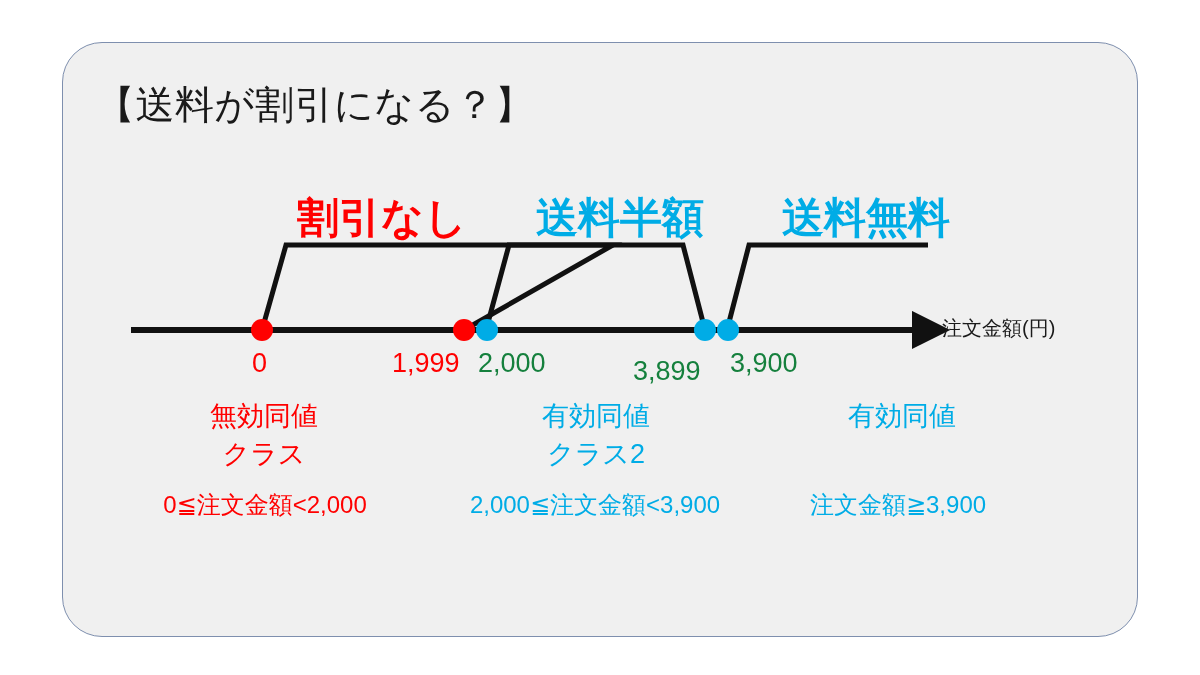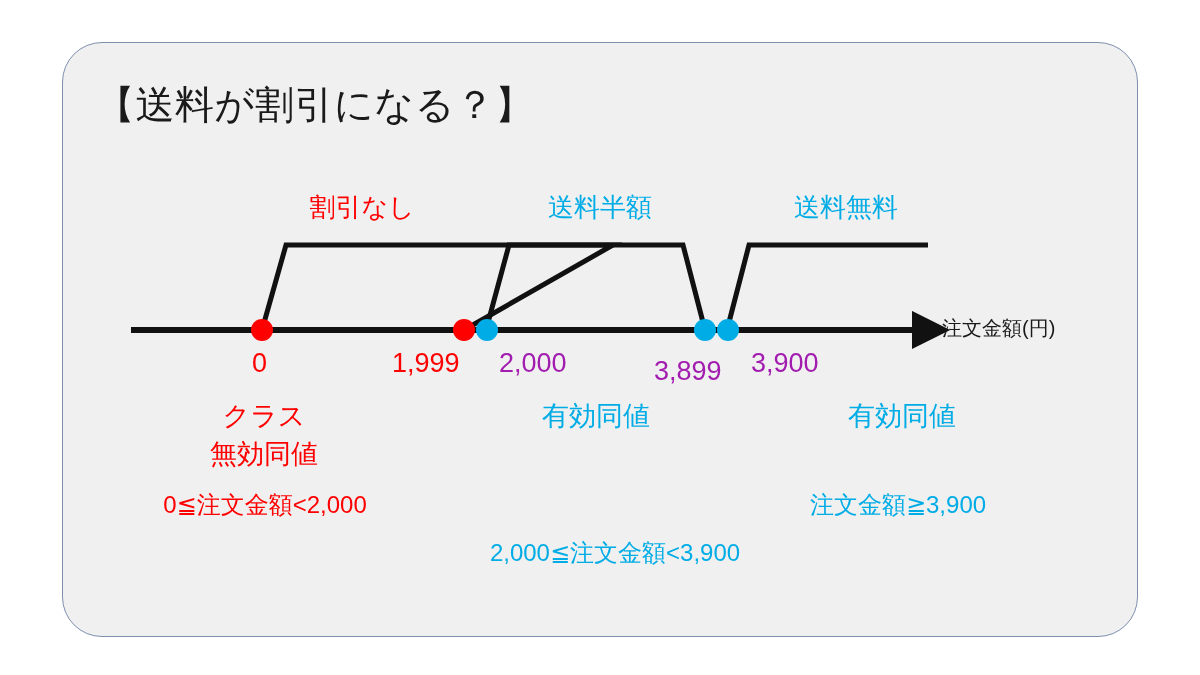--- a/index.html
+++ b/index.html
@@ -45,36 +45,37 @@
     left: 0;
     top: 0;
     width: 1200px;
     height: 675px;
     pointer-events: none;
   }
 
   
   .cat-label {
     position: absolute;
-    font-size: 26px;
-    font-weight: normal;
+    font-size: 42px;
+    font-weight: bold;
     white-space: nowrap;
     transform: translateX(-50%);
+    margin-left: 20px;
   }
   .cat-red  { color: #ff0000; }
   .cat-cyan { color: #00ace6; text-align: right; }
 
   
   .tick-label {
     position: absolute;
     font-size: 27px;
     white-space: nowrap;
   }
   .tick-red  { color: #ff0000; }
-  .tick-cyan { color: #a21caf; margin-left: 21px; }
+  .tick-cyan { color: #15803d; }
 
   
   #axis-caption {
     position: absolute;
     left: 942px;
     top: 315px;
     font-size: 20px;
     color: #1a1a1a;
     white-space: nowrap;
   }
@@ -135,27 +136,28 @@
 
 <div class="tick-label tick-red" style="left:252px; top:348px;">0</div>
 <div class="tick-label tick-red" style="left:392px; top:348px;text-align:center;">1,999</div>
 <div class="tick-label tick-cyan" style="left:478px; top:348px;">2,000</div>
 <div class="tick-label tick-cyan" style="left:633px; top:356px;">3,899</div>
 <div class="tick-label tick-cyan" style="left:730px; top:348px;">3,900</div>
 
 <div id="axis-caption">注文金額(円)</div>
 
 <div class="class-block" style="left:264px; top:397px;">
+  <div class="class-name class-red">無効同値</div>
   <div class="class-name class-red">クラス</div>
-  <div class="class-name class-red">無効同値</div>
 </div>
 
 <div class="class-block" style="left:596px; top:397px;">
   <div class="class-name class-cyan">有効同値</div>
+  <div class="class-name class-cyan">クラス2</div>
 </div>
 
 <div class="class-block" style="left:902px; top:397px;">
   <div class="class-name class-cyan">有効同値</div>
 </div>
 
 <div class="class-formula class-red" style="left:265px; top:489px;">0≦注文金額&lt;2,000</div>
-<div class="class-formula class-cyan" style="left:615px; top:489px;margin-top:48px;">2,000≦注文金額&lt;3,900</div>
+<div class="class-formula class-cyan" style="left:595px; top:489px;">2,000≦注文金額&lt;3,900</div>
 <div class="class-formula class-cyan" style="left:898px; top:489px;">注文金額≧3,900</div>
 
 </body></html>

